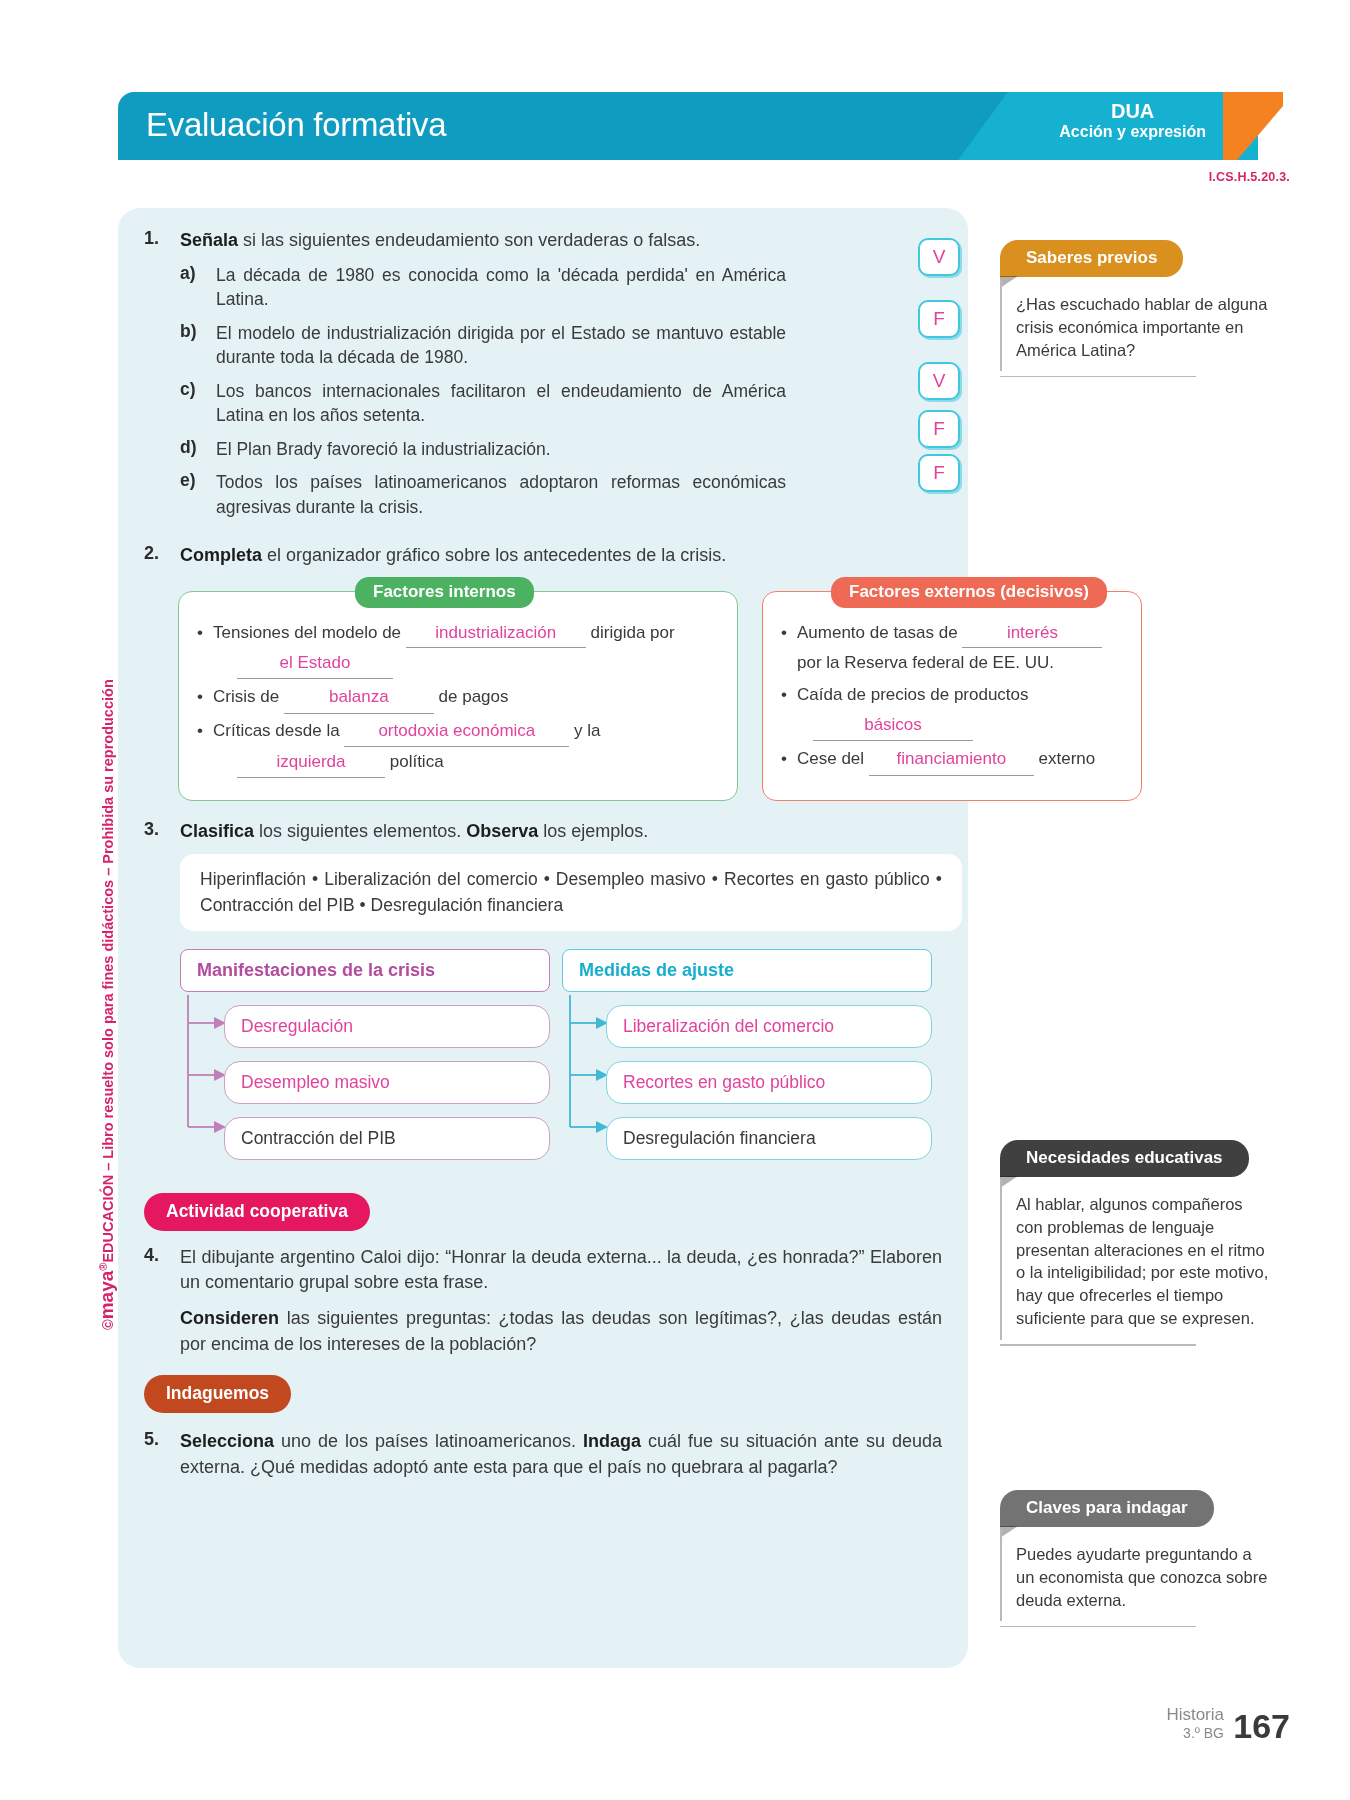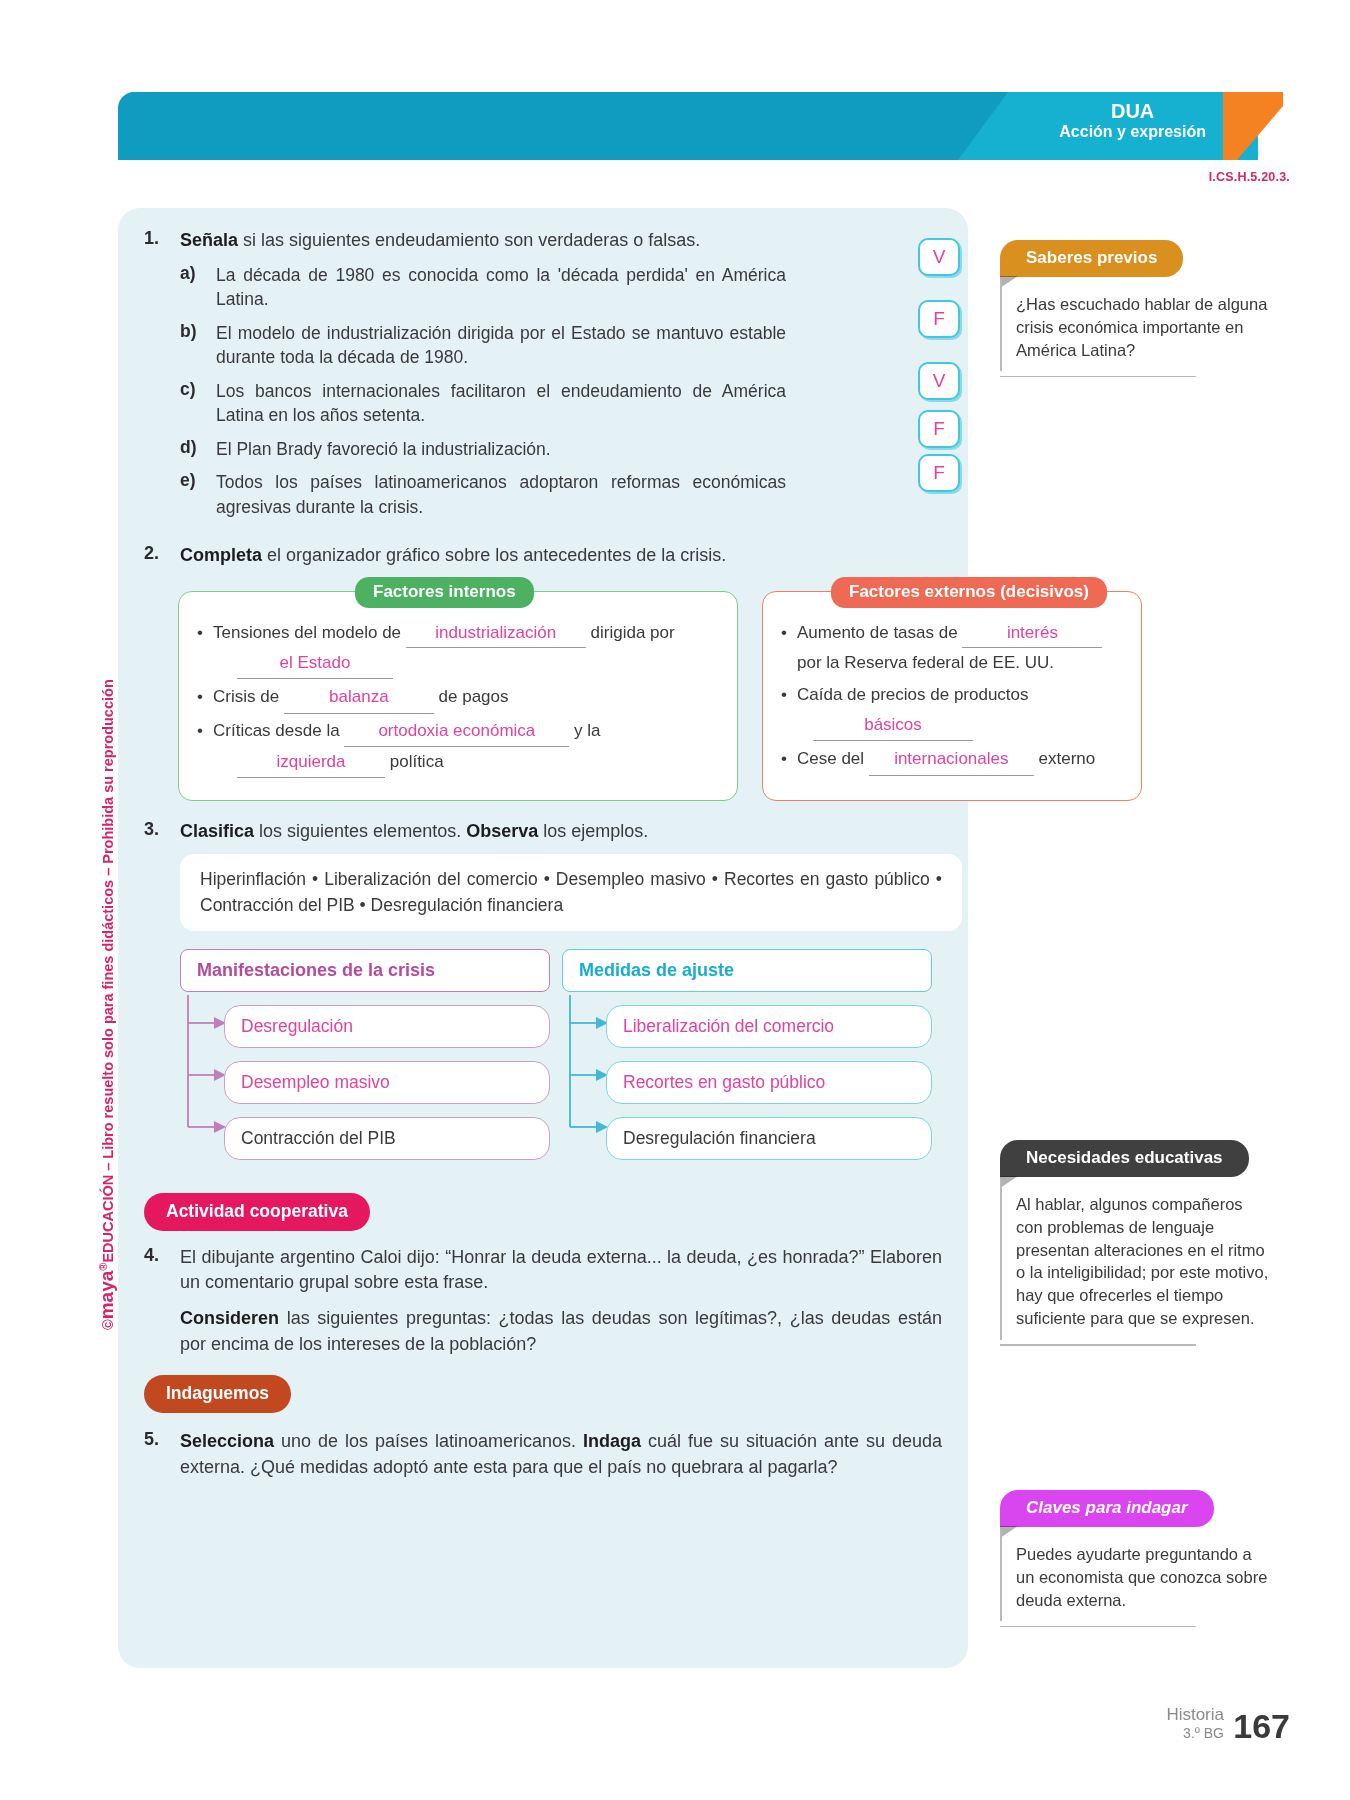--- a/index.html
+++ b/index.html
@@ -115,21 +115,21 @@
   .callout-body::before {
     content: ""; position: absolute; left: 0; top: 0; bottom: 6px;
     width: 1.6px; background: #b9b9b9;
   }
   .callout-body::after {
     content: ""; position: absolute; left: 0; bottom: 0;
     width: 70%; height: 1.6px; background: #b9b9b9;
   }
   .tab-amber { background: #d9901f; }
   .tab-pink  { background: #404040; }
-  .tab-rust  { background: #d946ef; font-style: italic; }
+  .tab-rust  { background: #737373; }
 
   
   .org-wrap { position: relative; margin-top: 12px; height: 220px; }
   .org-box {
     position: absolute; top: 10px;
     background: #ffffff; border-radius: 14px;
     padding: 26px 18px 14px 18px;
   }
   .org-internos { left: 34px; width: 560px; border: 1.6px solid #7fcb8e; height: 210px; }
   .org-externos { left: 618px; width: 380px; border: 1.6px solid #ef8068; height: 210px; }
@@ -195,20 +195,21 @@
 </style>
 </head>
 <body>
 
 <div class="page">
 
   <div class="banner">
     <div class="banner-left"></div>
     <div class="banner-right"></div>
     <div class="banner-orange"></div>
+    <div class="banner-title">Evaluación formativa</div>
     <div class="dua-block">
       <div class="dua-title">DUA</div>
       <div class="dua-sub">Acción y expresión</div>
     </div>
   </div>
   <div class="code-ref">I.CS.H.5.20.3.</div>
 
   <div class="vside">
     <div class="vside-inner">
       <span>©</span><span class="brand">maya</span><span class="reg">®</span><span>EDUCACIÓN – Libro resuelto solo para fines didácticos – Prohibida su reproducción</span>
@@ -292,21 +293,21 @@
         <div class="org-li" style="line-height:1.75;">
           <span class="org-bullet">•</span>
           <span>
             <span>Caída de precios de productos</span><br>
             <span class="blank" style="width:160px;margin-left:16px;">básicos</span>
           </span>
         </div>
         <div class="org-li">
           <span class="org-bullet">•</span>
           <span>
-            <span>Cese del </span><span class="blank" style="width:165px;">internacionales</span><span> externo</span>
+            <span>Cese del </span><span class="blank" style="width:165px;">financiamiento</span><span> externo</span>
           </span>
         </div>
       </div>
     </div>
 
     <div class="q" style="margin-top:18px;">
       <div class="q-num">3.</div>
       <div class="q-body">
         <b>Clasifica</b><span> los siguientes elementos. </span><b>Observa</b><span> los ejemplos.</span>
       </div>

